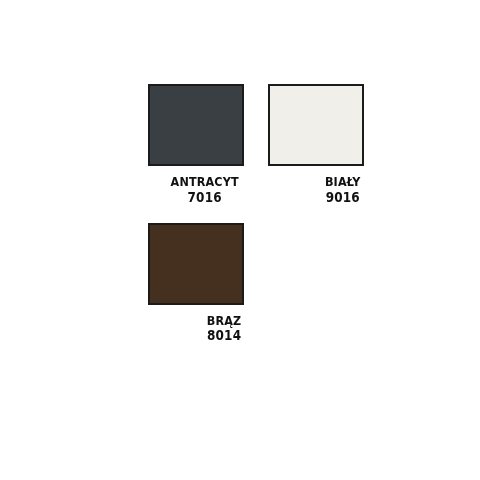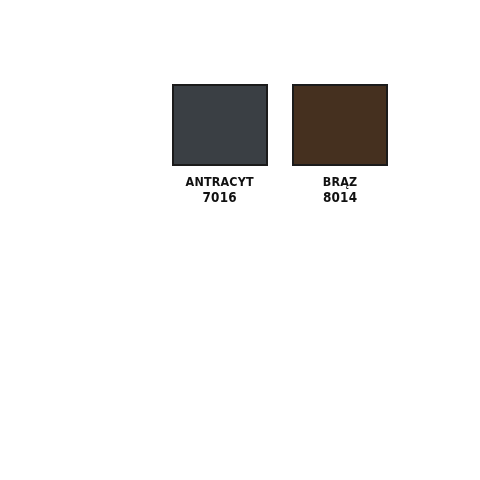--- a/index.html
+++ b/index.html
@@ -31,22 +31,21 @@
     grid-template-columns: 96px 96px;
     grid-template-rows: auto auto;
     column-gap: 24px;
     row-gap: 18px;
   }
 
   .swatch-cell {
     width: 112px;
     display: flex;
     flex-direction: column;
-    align-items: center;
-    margin-left: 32px;
+    align-items: flex-end;
   }
 
   .swatch-chip {
     width: 96px;
     height: 82px;
     box-sizing: border-box;
     border: 2px solid #1b1b1b;
     display: block;
   }
 
@@ -82,20 +81,27 @@
   <div class="swatch-grid">
 
     <div class="swatch-cell">
       <span class="swatch-chip" style="background-color: rgb(58, 63, 68); border-color: rgb(27, 27, 27);"></span>
       <div class="swatch-caption">
         <span class="swatch-name" style="color: rgb(17, 17, 17);">ANTRACYT</span>
         <span class="swatch-code" style="color: rgb(17, 17, 17);">7016</span>
       </div>
     </div>
 
+    <div class="swatch-cell">
+      <span class="swatch-chip" style="background-color: rgb(240, 239, 234); border-color: rgb(27, 27, 27);"></span>
+      <div class="swatch-caption">
+        <span class="swatch-name" style="color: rgb(17, 17, 17);">BIAŁY</span>
+        <span class="swatch-code" style="color: rgb(17, 17, 17);">9016</span>
+      </div>
+    </div>
 
     <div class="swatch-cell">
       <span class="swatch-chip" style="background-color: rgb(69, 48, 31); border-color: rgb(27, 27, 27);"></span>
       <div class="swatch-caption">
         <span class="swatch-name" style="color: rgb(17, 17, 17);">BRĄZ</span>
         <span class="swatch-code" style="color: rgb(17, 17, 17);">8014</span>
       </div>
     </div>
 
 

